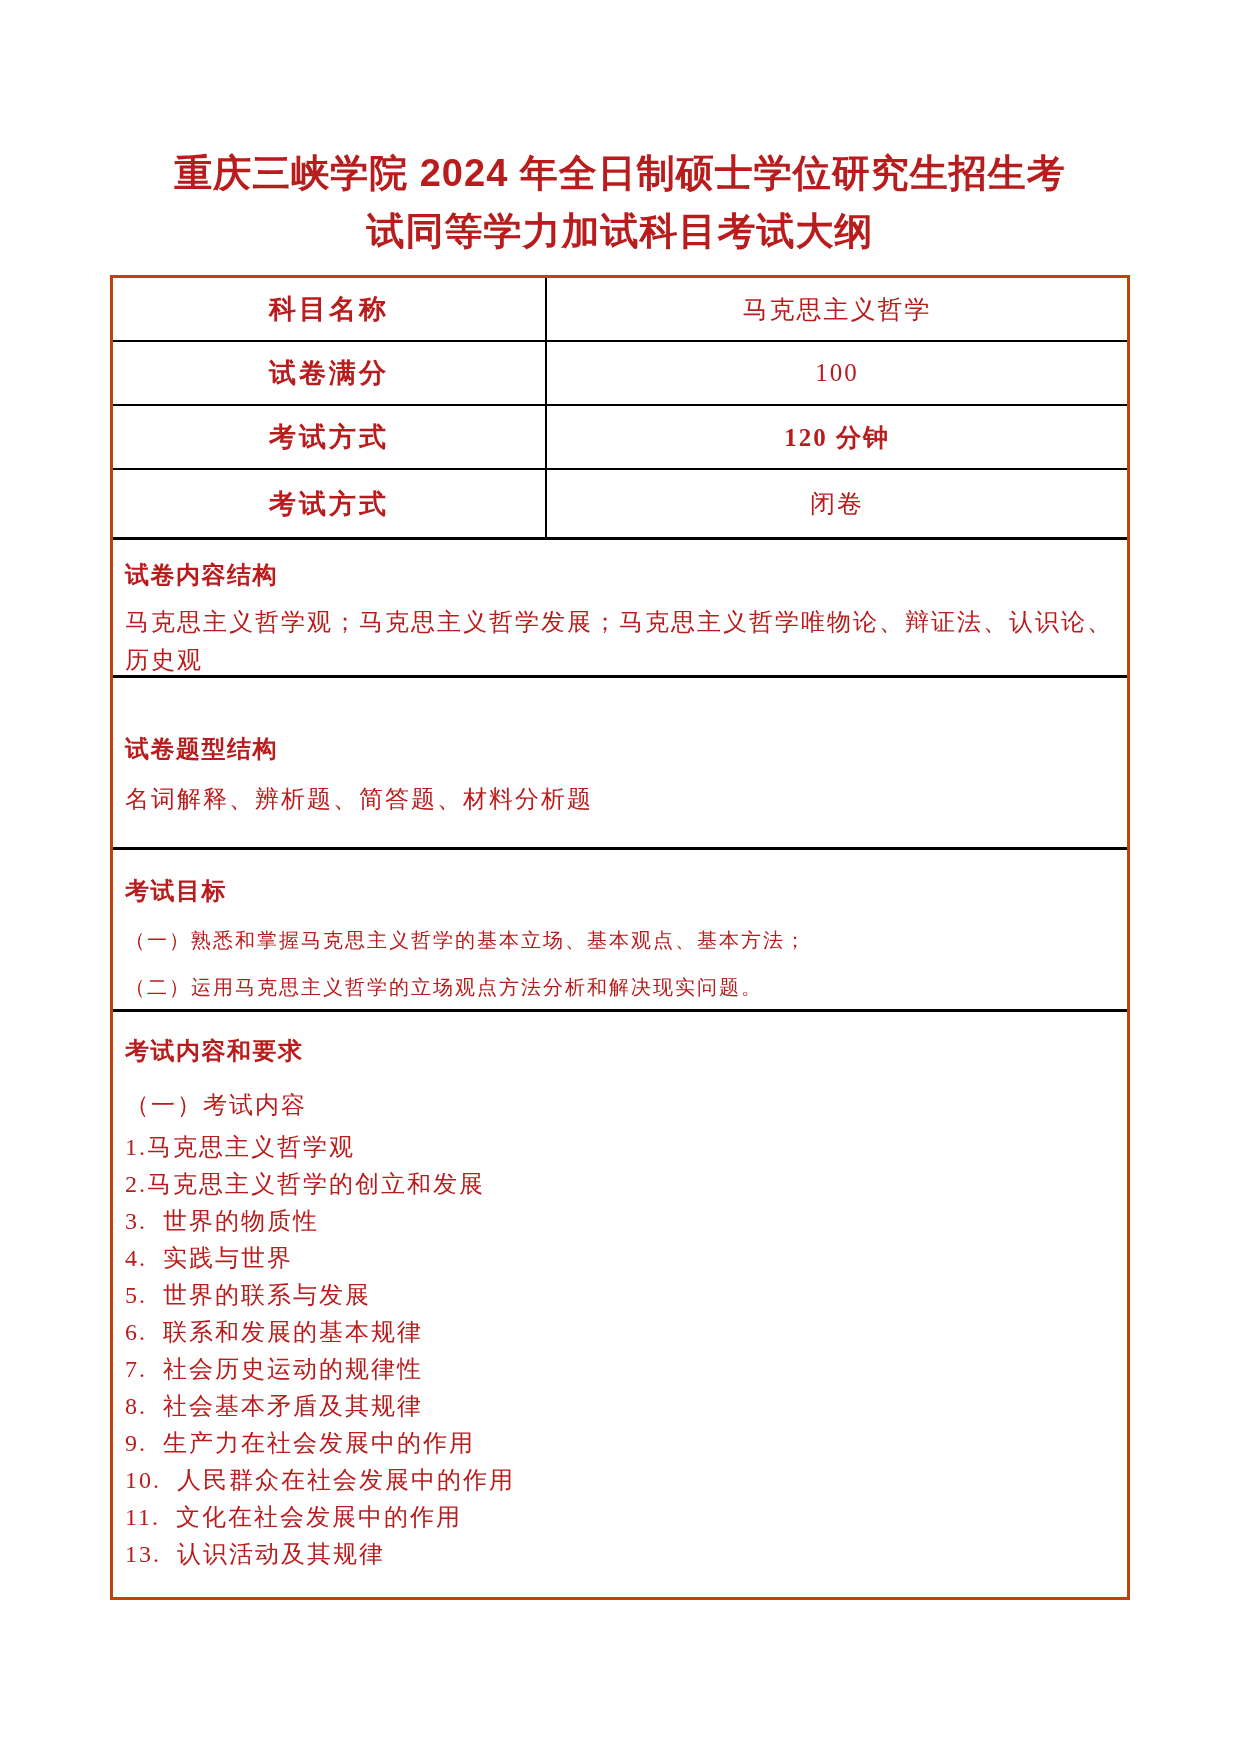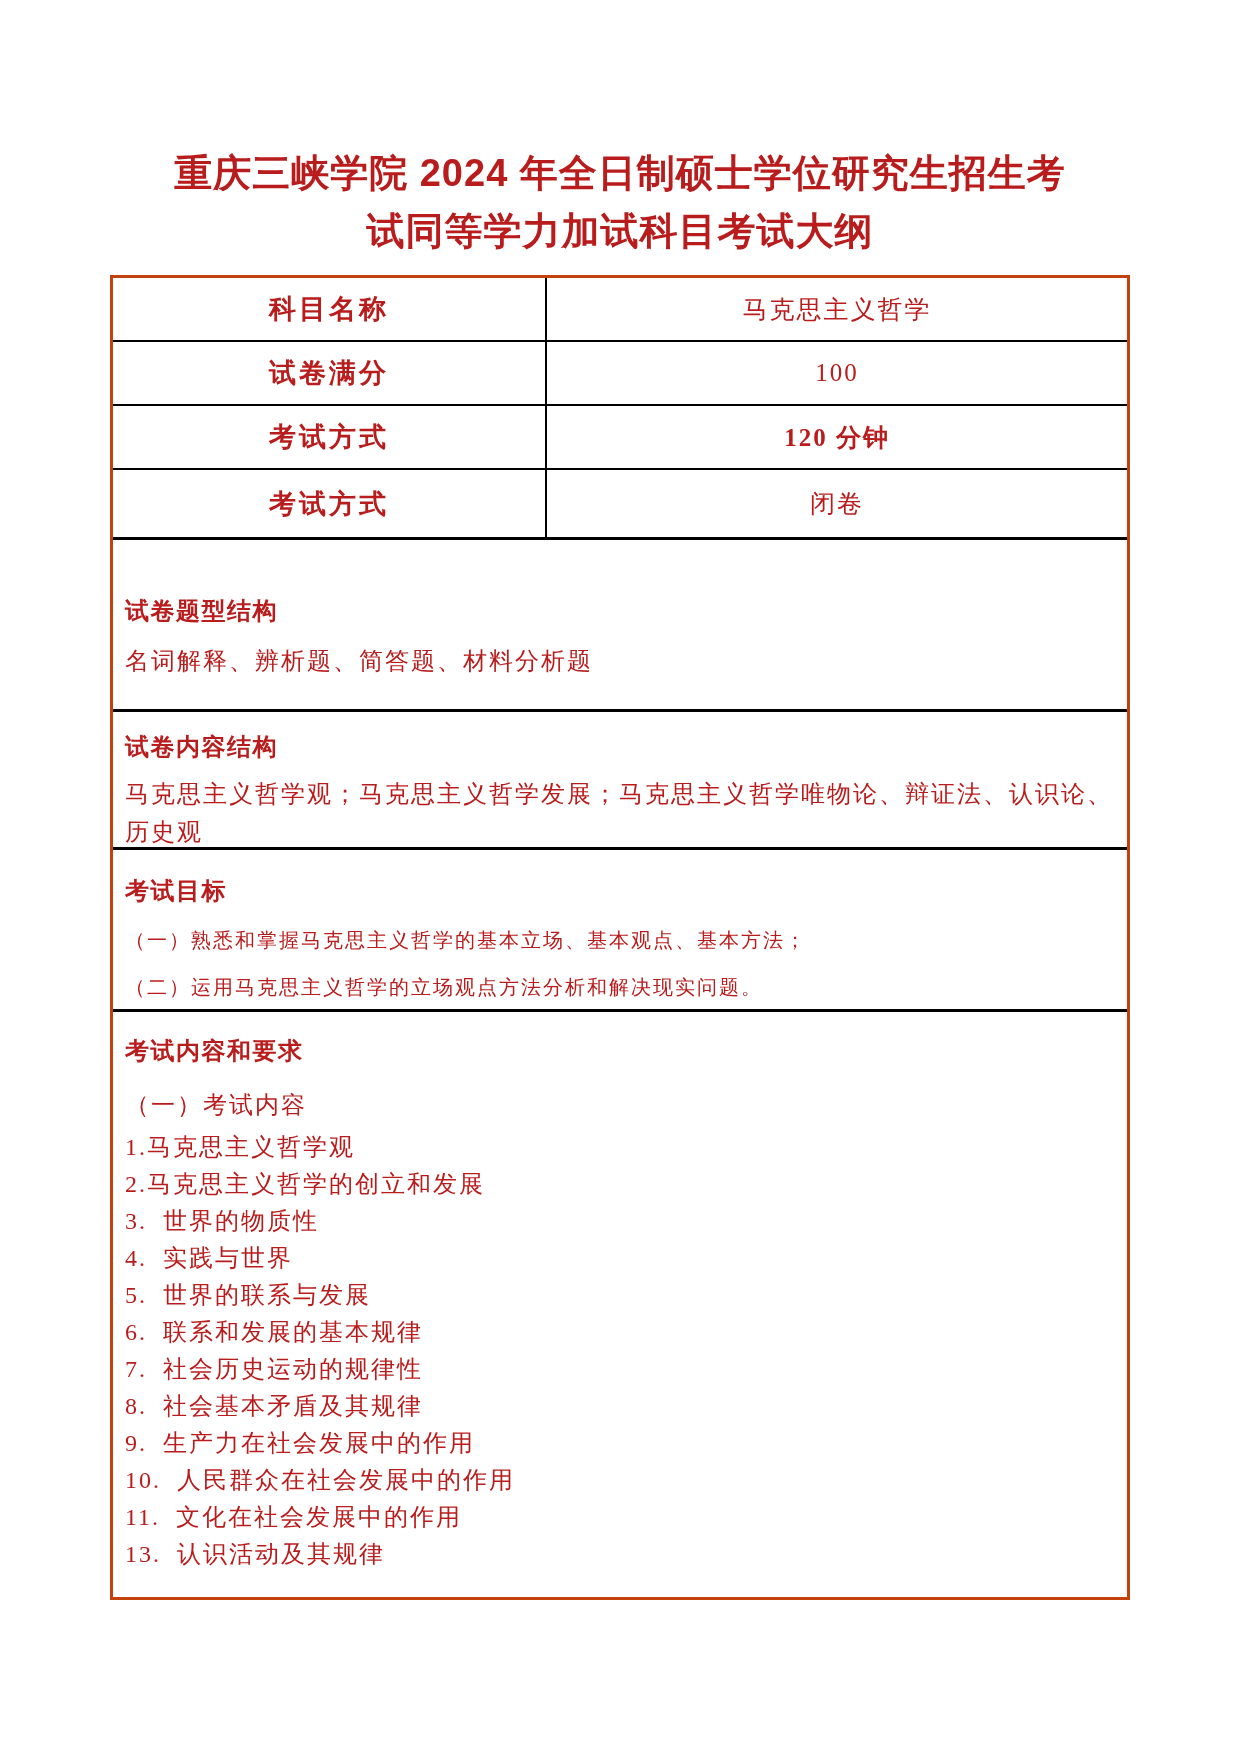--- a/index.html
+++ b/index.html
@@ -131,28 +131,28 @@
     <div class="info-row">
       <div class="cell label">考试方式</div>
       <div class="cell value bold">120 分钟</div>
     </div>
 
     <div class="info-row last">
       <div class="cell label">考试方式</div>
       <div class="cell value">闭卷</div>
     </div>
 
+    <div class="section sec-content">
+      <div class="sec-heading">试卷内容结构</div>
+      <div class="sec-body">马克思主义哲学观；马克思主义哲学发展；马克思主义哲学唯物论、辩证法、认识论、历史观</div>
+    </div>
+
     <div class="section sec-types">
       <div class="sec-heading">试卷题型结构</div>
       <div class="sec-body">名词解释、辨析题、简答题、材料分析题</div>
-    </div>
-
-    <div class="section sec-content">
-      <div class="sec-heading">试卷内容结构</div>
-      <div class="sec-body">马克思主义哲学观；马克思主义哲学发展；马克思主义哲学唯物论、辩证法、认识论、历史观</div>
     </div>
 
     <div class="section sec-objectives">
       <div class="sec-heading">考试目标</div>
       <div class="obj-item first">（一）熟悉和掌握马克思主义哲学的基本立场、基本观点、基本方法；</div>
       <div class="obj-item second">（二）运用马克思主义哲学的立场观点方法分析和解决现实问题。</div>
     </div>
 
     <div class="section sec-require">
       <div class="sec-heading">考试内容和要求</div>

